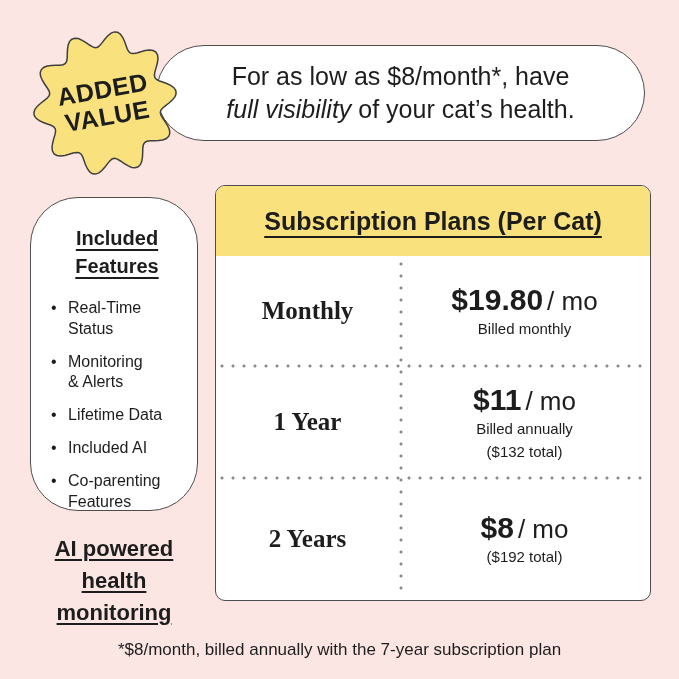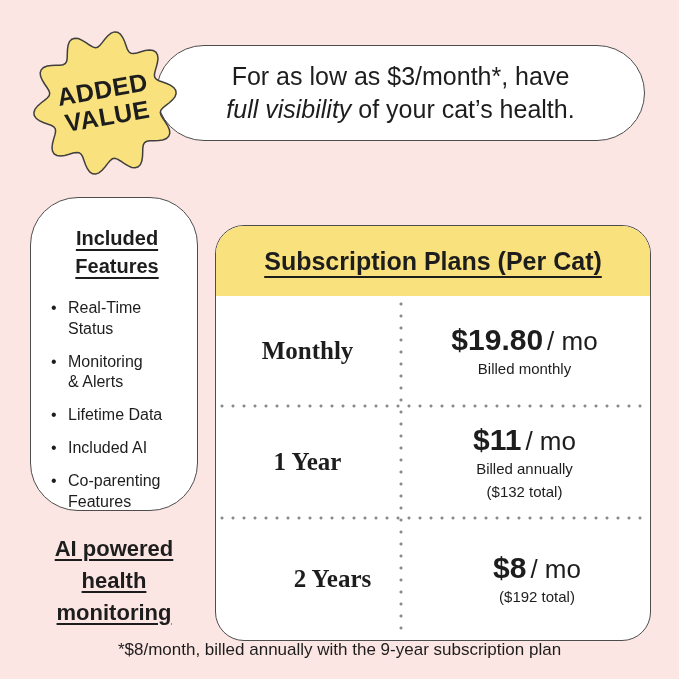--- a/index.html
+++ b/index.html
@@ -45,22 +45,22 @@
   
   .features-caption {
     position:absolute; left:30px; top:533px; width:168px; text-align:center;
     font-weight:700; font-size:22px; line-height:1.45; white-space:pre-line;
     text-decoration:underline; text-decoration-thickness:1.5px; text-underline-offset:3px;
   }
 
   
   .plans-card {
     position:absolute; left:215px; top:185px; width:436px; height:416px;
-    background:#ffffff; border:1.5px solid #4d4d4d; border-radius:29px;
-    box-sizing:border-box; overflow:hidden;margin-top:40px;
+    background:#ffffff; border:1.5px solid #4d4d4d; border-radius:10px;
+    box-sizing:border-box; overflow:hidden;
   }
   .plans-header {
     height:70px; background:#f9e27d;
     display:flex; align-items:center; justify-content:center;
   }
   .plans-title {
     font-weight:700; font-size:25px;
     text-decoration:underline; text-decoration-thickness:2px; text-underline-offset:6px;
   }
   .plans-body { position:relative; height:343px; }
@@ -72,21 +72,21 @@
   .hdots {
     position:absolute; left:4px; right:4px; height:4px;
     background-image:radial-gradient(circle at 2px 2px, #8a8a8a 1.4px, transparent 1.7px);
     background-size:11px 4px; background-repeat:repeat-x;
   }
   .hdots.sep1 { top:108px; }
   .hdots.sep2 { top:220px; }
   .plan-row { display:flex; }
   .plan-row.r1 { height:110px; }
   .plan-row.r2 { height:112px; }
-  .plan-row.r3 { height:121px;padding-left:25px; }
+  .plan-row.r3 { height:121px; }
   .cell-name {
     width:183px; display:flex; align-items:center; justify-content:center;
     font-weight:700; font-size:25px;font-family:Liberation Serif, serif;
   }
   .cell-price {
     flex:1; display:flex; flex-direction:column;
     align-items:center; justify-content:center; text-align:center;
   }
   .price-line { font-size:30px; font-weight:700; line-height:1.1; }
   .price-line .unit { font-weight:400; font-size:26px; margin-left:4px; }
@@ -98,21 +98,21 @@
     position:absolute; left:0; right:0; top:640px;
     text-align:center; font-size:17px; color:#1d1d1d;
   }
 </style>
 </head>
 <body>
 
 <div class="canvas">
 
   <div class="banner">
-    <div>For as low as $3/month*, have</div>
+    <div>For as low as $8/month*, have</div>
     <div><span class="italic">full visibility</span><span> of your cat’s health.</span></div>
   </div>
 
   <div class="badge">
     <svg viewBox="0 0 154 154">
       <polygon points="141.0,77.0 144.3,74.1 146.9,70.9 148.1,67.6 147.8,64.5 145.9,61.7 142.7,59.4 138.7,57.5 134.6,56.0 130.9,54.7 128.2,53.1 126.7,51.1 126.4,48.5 127.1,45.1 128.3,41.1 129.4,36.8 130.0,32.6 129.5,28.9 127.9,26.1 125.1,24.5 121.4,24.0 117.2,24.6 112.9,25.7 108.9,26.9 105.5,27.6 102.9,27.3 100.9,25.8 99.3,23.1 98.0,19.4 96.5,15.3 94.6,11.3 92.3,8.1 89.5,6.2 86.4,5.9 83.1,7.1 79.9,9.7 77.0,13.0 74.4,16.4 72.0,19.3 69.7,21.2 67.3,21.7 64.6,20.9 61.5,19.0 58.0,16.6 54.2,14.3 50.3,12.6 46.8,12.2 43.8,13.2 41.5,15.6 40.1,19.2 39.5,23.4 39.3,27.9 39.2,31.9 38.7,35.2 37.4,37.4 35.2,38.7 31.9,39.2 27.9,39.3 23.4,39.5 19.2,40.1 15.6,41.5 13.2,43.8 12.2,46.8 12.6,50.3 14.3,54.2 16.6,58.0 19.0,61.5 20.9,64.6 21.7,67.3 21.2,69.7 19.3,72.0 16.4,74.4 13.0,77.0 9.7,79.9 7.1,83.1 5.9,86.4 6.2,89.5 8.1,92.3 11.3,94.6 15.3,96.5 19.4,98.0 23.1,99.3 25.8,100.9 27.3,102.9 27.6,105.5 26.9,108.9 25.7,112.9 24.6,117.2 24.0,121.4 24.5,125.1 26.1,127.9 28.9,129.5 32.6,130.0 36.8,129.4 41.1,128.3 45.1,127.1 48.5,126.4 51.1,126.7 53.1,128.2 54.7,130.9 56.0,134.6 57.5,138.7 59.4,142.7 61.7,145.9 64.5,147.8 67.6,148.1 70.9,146.9 74.1,144.3 77.0,141.0 79.6,137.6 82.0,134.7 84.3,132.8 86.7,132.3 89.4,133.1 92.5,135.0 96.0,137.4 99.8,139.7 103.7,141.4 107.2,141.8 110.2,140.8 112.5,138.4 113.9,134.8 114.5,130.6 114.7,126.1 114.8,122.1 115.3,118.8 116.6,116.6 118.8,115.3 122.1,114.8 126.1,114.7 130.6,114.5 134.8,113.9 138.4,112.5 140.8,110.2 141.8,107.2 141.4,103.7 139.7,99.8 137.4,96.0 135.0,92.5 133.1,89.4 132.3,86.7 132.8,84.3 134.7,82.0 137.6,79.6" fill="#f9e27d" stroke="#3f3f3f" stroke-width="1.5"></polygon>
     </svg>
     <div class="badge-text">
       <span>ADDED</span>
       <span>VALUE</span>
@@ -169,15 +169,15 @@
       <div class="plan-row r3">
         <div class="cell-name">2 Years</div>
         <div class="cell-price">
           <div class="price-line"><span>$8</span><span class="unit">/ mo</span></div>
           <div class="billing">($192 total)</div>
         </div>
       </div>
     </div>
   </div>
 
-  <div class="footnote">*$8/month, billed annually with the 9-year subscription plan</div>
+  <div class="footnote">*$8/month, billed annually with the 7-year subscription plan</div>
 
 </div>
 
 </body></html>

